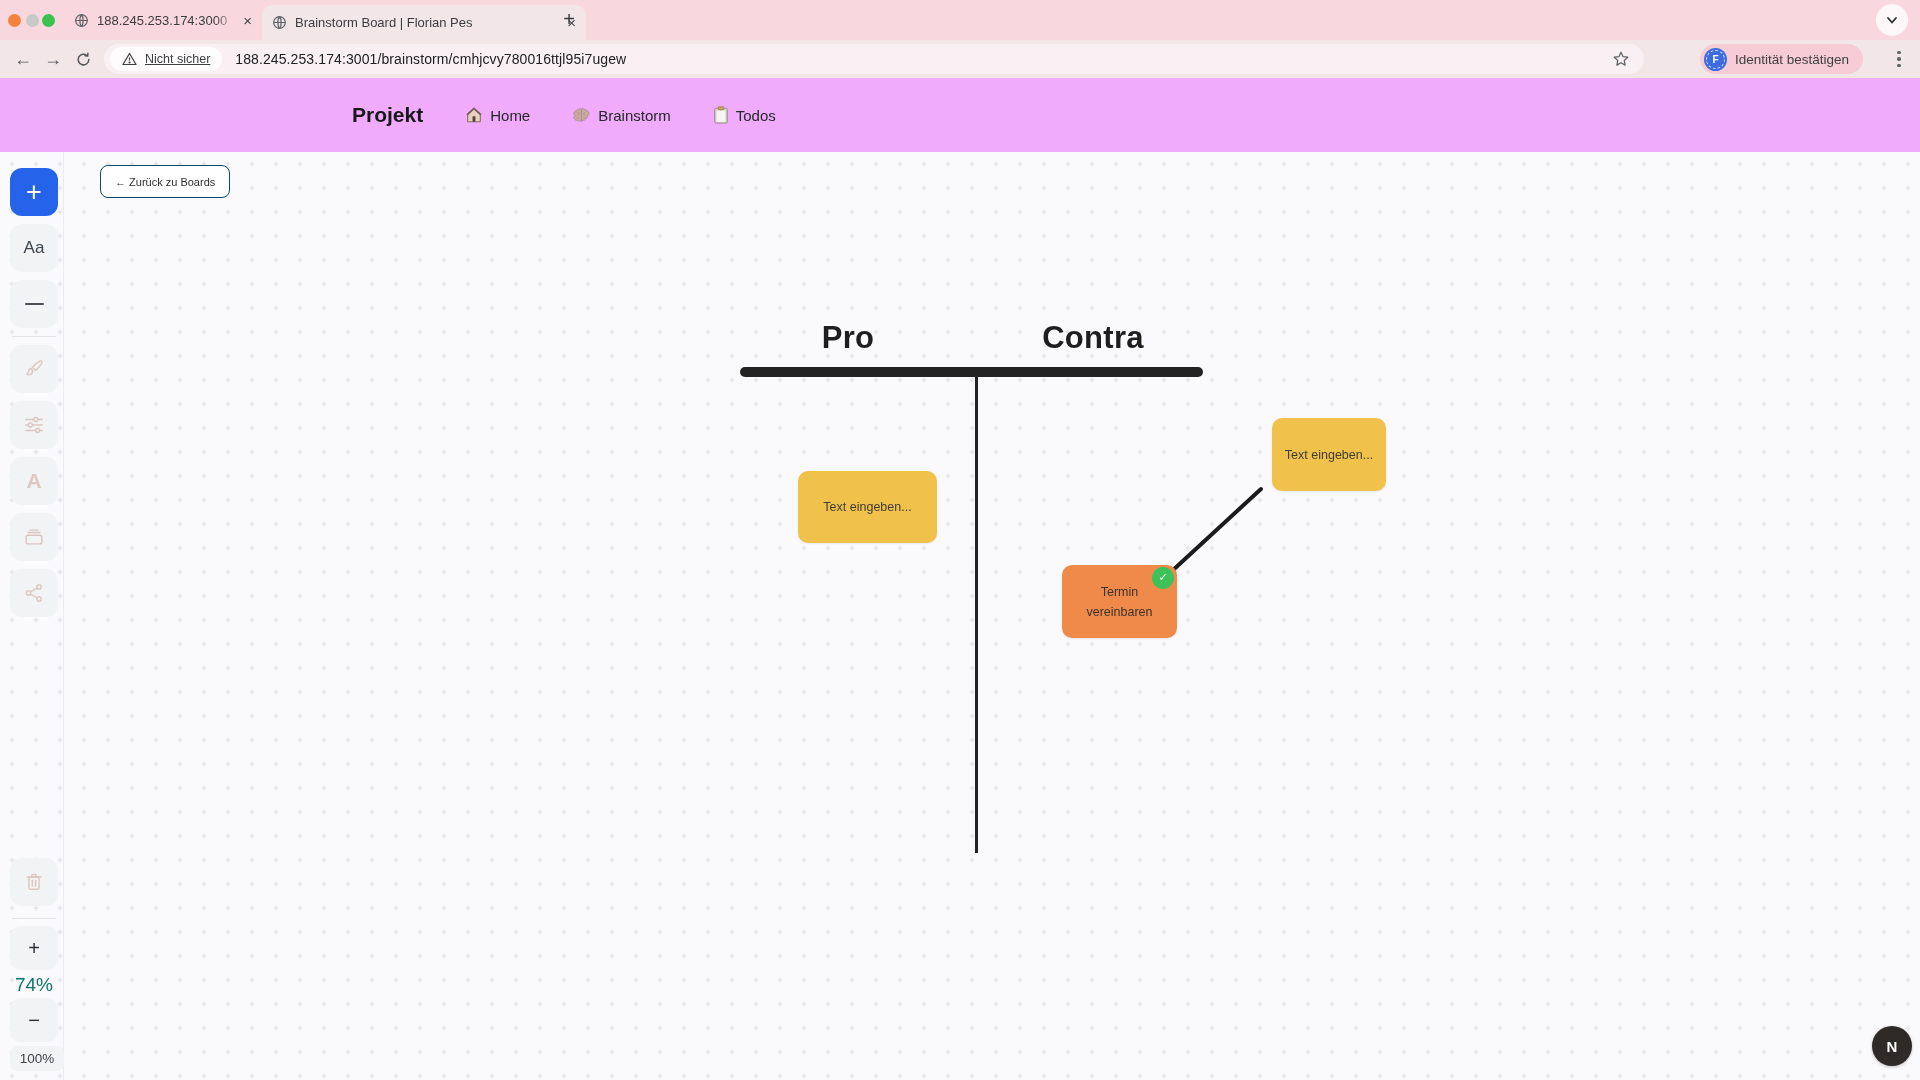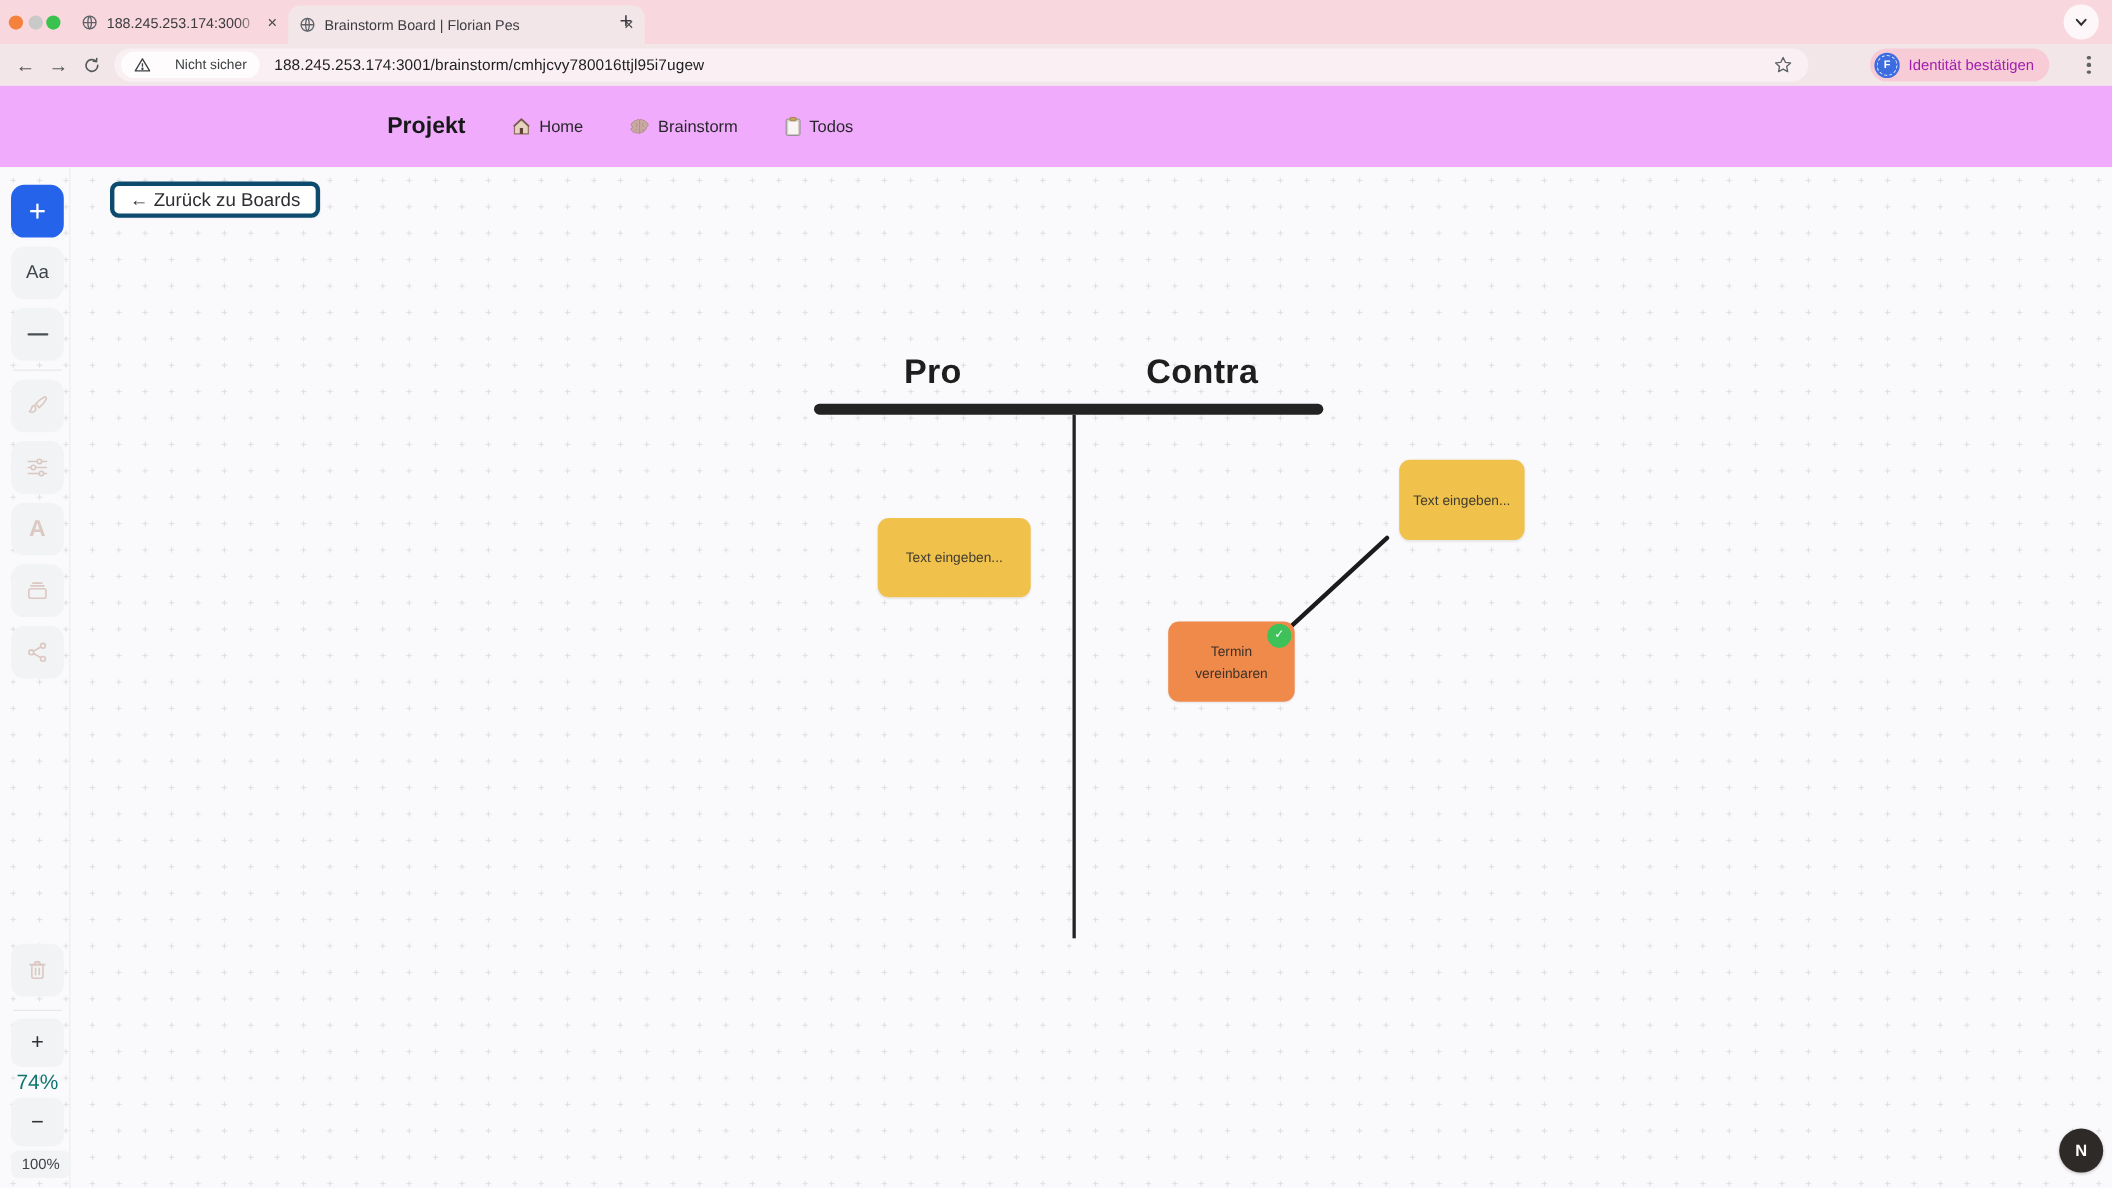--- a/index.html
+++ b/index.html
@@ -27,48 +27,48 @@
     line-height:25px; font-size:20px; color:#3c3c40; }
   .tab-chevron { position:absolute; right:12px; top:4px; width:32px; height:32px; border-radius:50%;
     background:rgba(255,255,255,0.8); display:flex; align-items:center; justify-content:center; }
 
   .toolbar { position:absolute; left:0; top:40px; width:1920px; height:38px; background:#f2e6e9; }
   .navbtn { position:absolute; top:4px; width:30px; height:30px; display:flex; align-items:center;
     justify-content:center; font-size:18px; color:#55575b; }
   .btn-back { left:8px; } .btn-fwd { left:38px; } .btn-reload { left:68px; }
   .omnibox { position:absolute; left:104px; top:4px; width:1540px; height:30px; border-radius:15px;
     background:#faf0f3; display:flex; align-items:center; }
-  .sec-chip { display:flex; align-items:center; gap:22px; height:24px; margin-left:6px; padding:0 12px;
-    border-radius:12px; background:#fefcfc; font-size:12.5px; color:#3c4043; }
+  .sec-chip { display:flex; align-items:center; gap:8px; height:24px; margin-left:6px; padding:0 12px;
+    border-radius:12px; background:#fefcfc; font-size:12.5px; color:#3c4043;text-decoration:underline; }
   .url-text { margin-left:13px; font-size:14px; color:#202124; letter-spacing:0.1px; }
   .omni-star { position:absolute; right:14px; top:6px; }
   .identity { position:absolute; left:1700px; top:4px; height:30px; border-radius:15px; background:#f7ccd7;
     display:flex; align-items:center; gap:8px; padding:0 14px 0 4px; }
   .id-avatar { width:23px; height:23px; border-radius:50%; background:#3d6be0; color:#fff; font-size:10px;
     font-weight:bold; display:flex; align-items:center; justify-content:center; position:relative; }
   .id-avatar::after { content:""; position:absolute; inset:2px; border:1px dashed rgba(255,255,255,0.85);
     border-radius:50%; }
-  .identity span.lbl { font-size:13.5px; color:#a21caf; }
+  .identity span.lbl { font-size:13.5px; color:#404040; }
   .kebab { position:absolute; left:1888px; top:8px; width:22px; height:22px; display:flex;
     flex-direction:column; align-items:center; justify-content:center; gap:3px; }
   .kebab i { width:3.5px; height:3.5px; border-radius:50%; background:#5f6368; }
 
   
   .page-header { position:absolute; left:0; top:78px; width:1920px; height:74px; background:#f0abfc;
     display:flex; align-items:center; padding-left:352px; }
   .page-title { font-size:21px; font-weight:700; color:#18181b; }
   .nav-item { display:flex; align-items:flex-end; gap:7px; font-size:15px; color:#27272a; margin-left:42px; }
   .nav-item:first-of-type { margin-left:20px; }
   .nav-item svg { display:block; }
 
   
   .canvas { position:absolute; left:0; top:152px; width:1920px; height:928px; background:#fafafc; }
   .canvas-edge { position:absolute; left:63px; top:0; bottom:0; width:1px; background:#ececf0; }
   .back-btn { position:absolute; left:100px; top:13px; height:33px; padding:0 14px; background:#fff;
-    border:4px solid #0c4a6e; border-radius:8px; font-size:17px; color:#2e2e33; display:flex;
+    border:1px solid #0c4a6e; border-radius:8px; font-size:11px; color:#2e2e33; display:flex;
     align-items:center; box-shadow:0 1px 2px rgba(0,0,0,0.04); }
   .tlabel { position:absolute; top:168px; transform:translateX(-50%); font-size:31px; font-weight:800;
     color:#1e1e1e; letter-spacing:0.3px; }
   .hbar { position:absolute; left:740px; top:215px; width:463px; height:10px; border-radius:5px; background:#232323; }
   .vline { position:absolute; left:975px; top:225px; width:3px; height:476px; background:#232323; }
   .note { position:absolute; border-radius:10px; display:flex; align-items:center; justify-content:center;
     text-align:center; font-size:12.5px; line-height:1.6; box-shadow:0 1px 2px rgba(0,0,0,0.08); }
   .note-yellow { background:#f0c24c; color:#403c31;margin-left:13px; }
   .note-orange { background:#ef8a4b; color:#3c3228; }
   .note-1 { left:785px; top:319px; width:139px; height:72px; }

